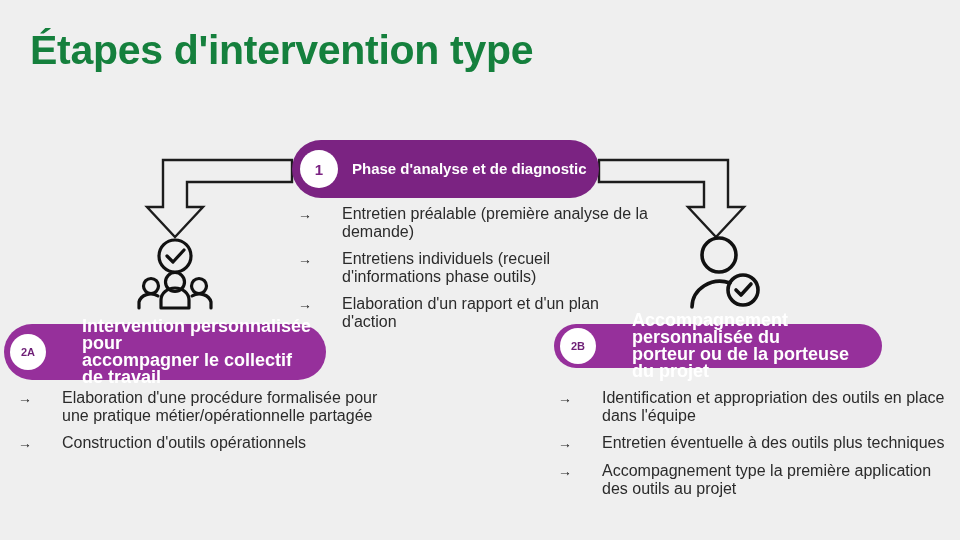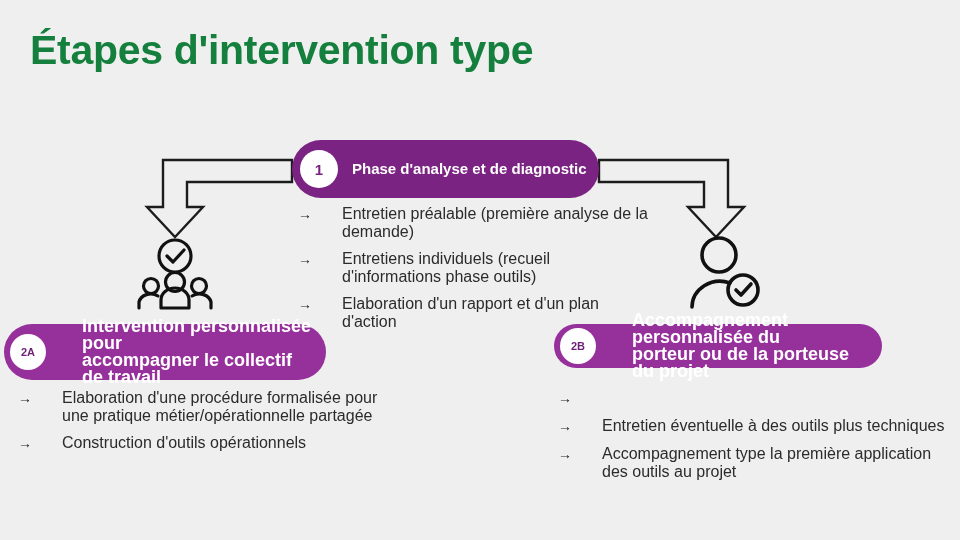--- a/index.html
+++ b/index.html
@@ -255,20 +255,21 @@
     <div class="badge badge-sm">2B</div>
     <div class="pill-label">
       <span>Accompagnement personnalisée du</span><br>
       <span>porteur ou de la porteuse du projet</span>
     </div>
   </div>
 
   <div class="bullets bullets-right">
     <div class="bullet-row">
       <span class="bullet-arrow">→</span>
+      <span class="bullet-text">Identification et appropriation des outils en place dans l'équipe</span>
     </div>
     <div class="bullet-row">
       <span class="bullet-arrow">→</span>
       <span class="bullet-text">Entretien éventuelle à des outils plus techniques</span>
     </div>
     <div class="bullet-row">
       <span class="bullet-arrow">→</span>
       <span class="bullet-text">Accompagnement type la première application des outils au projet</span>
     </div>
   </div>

